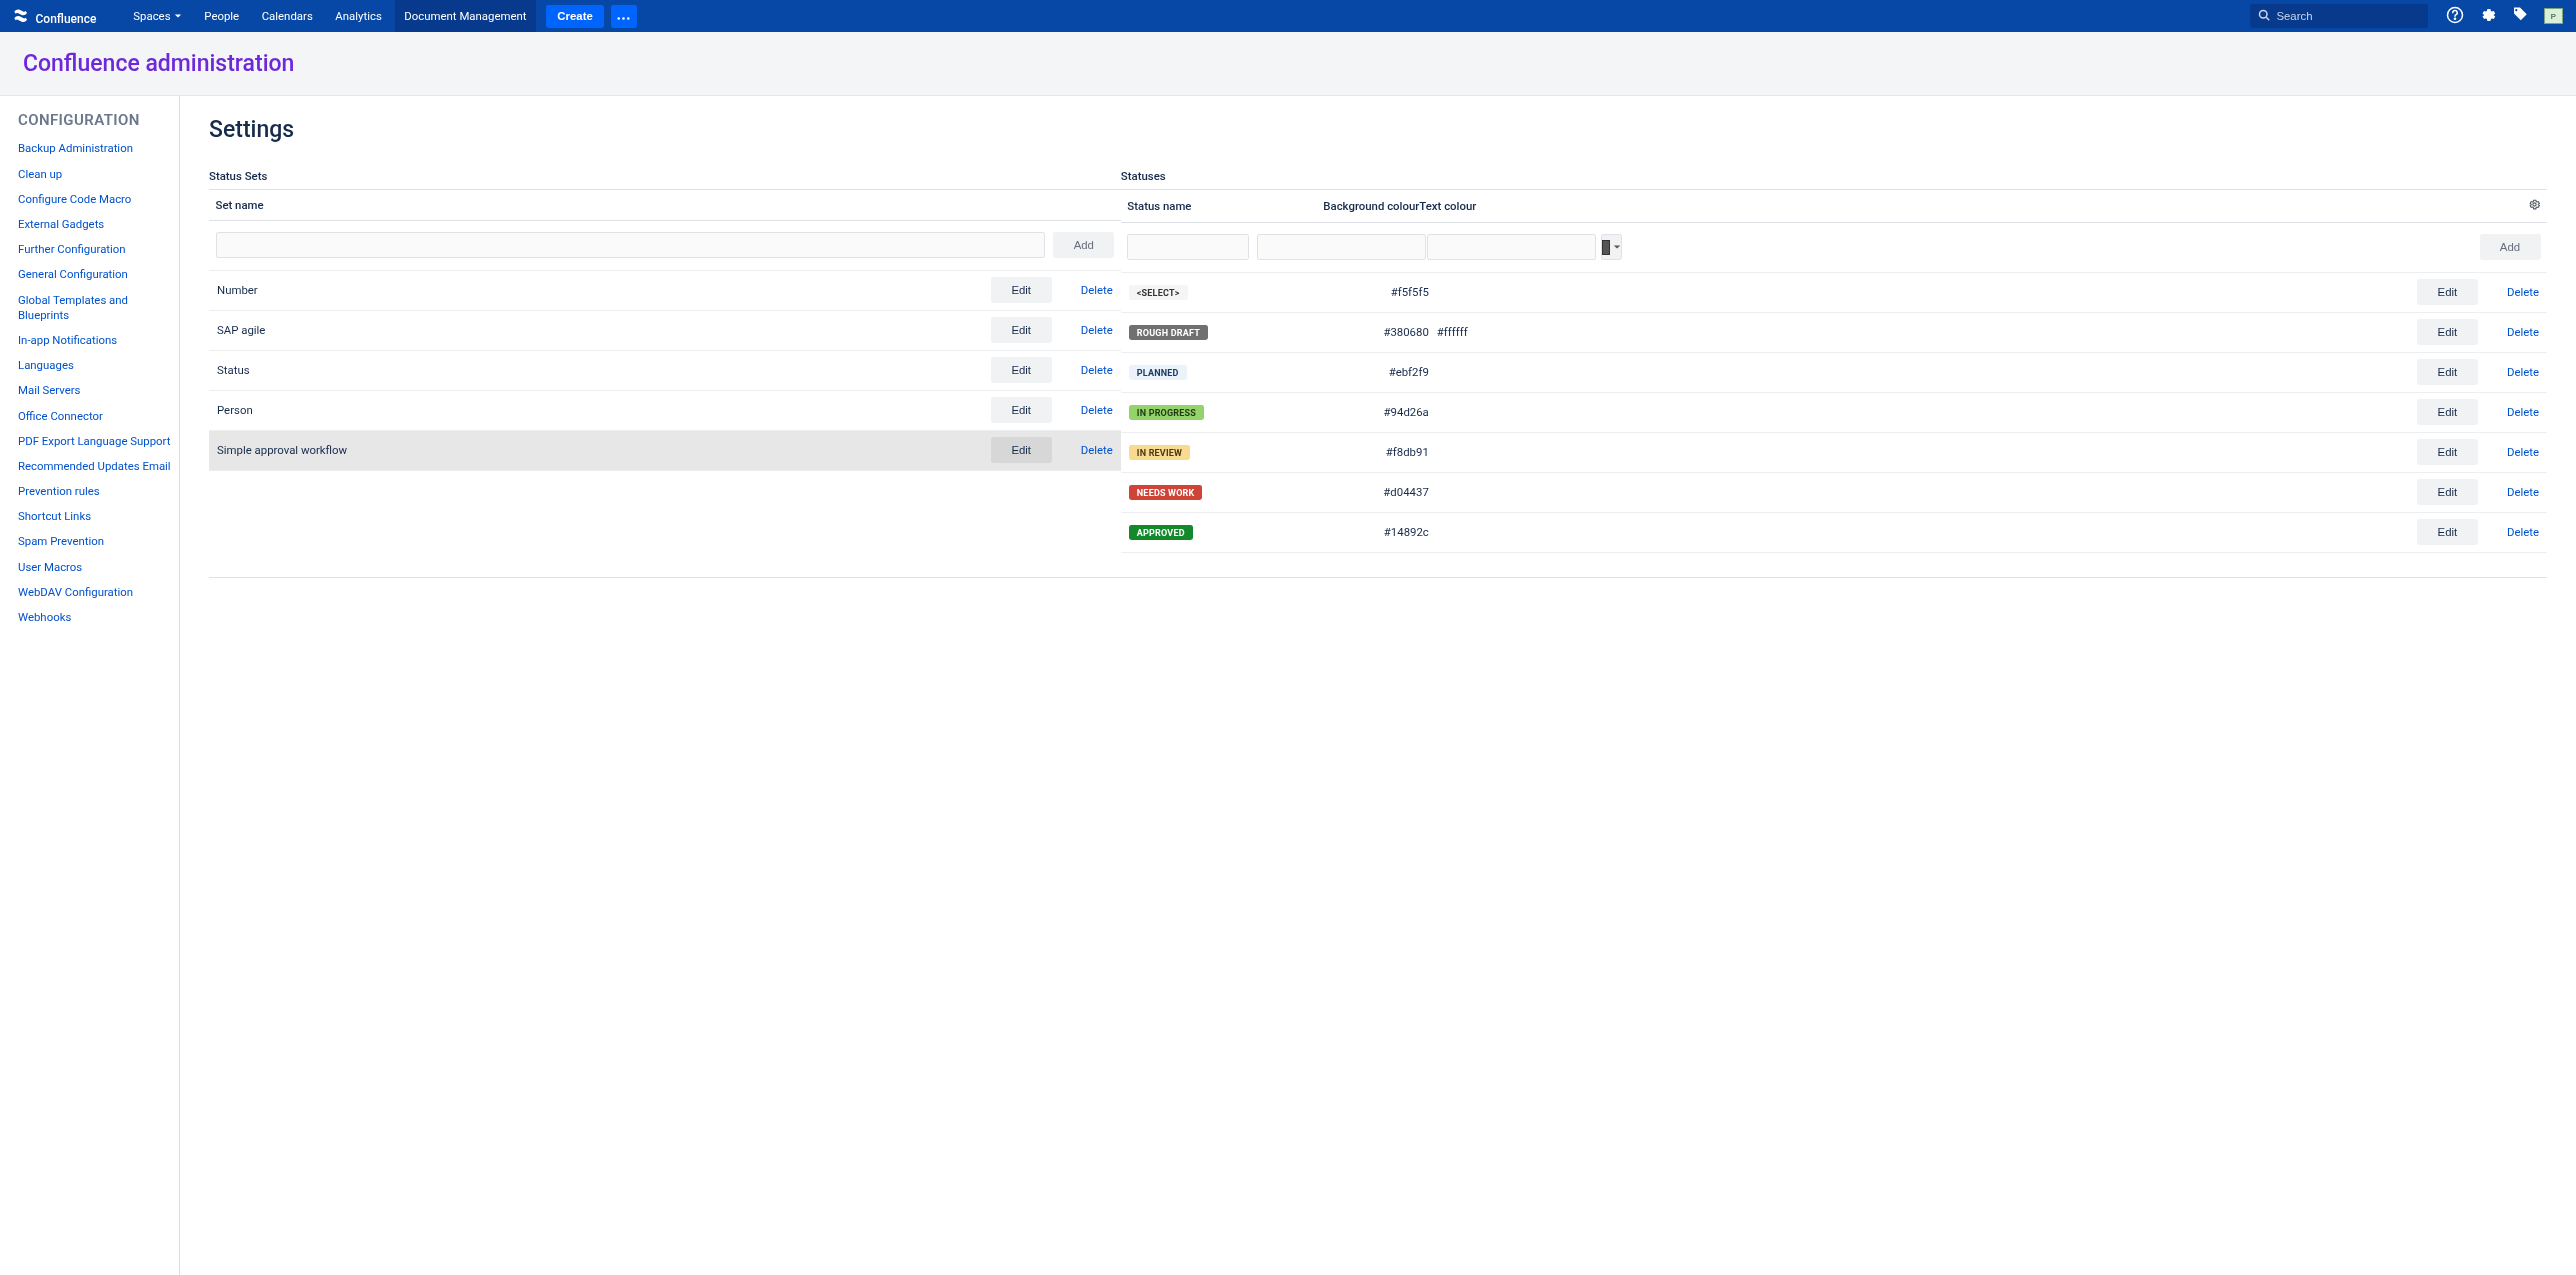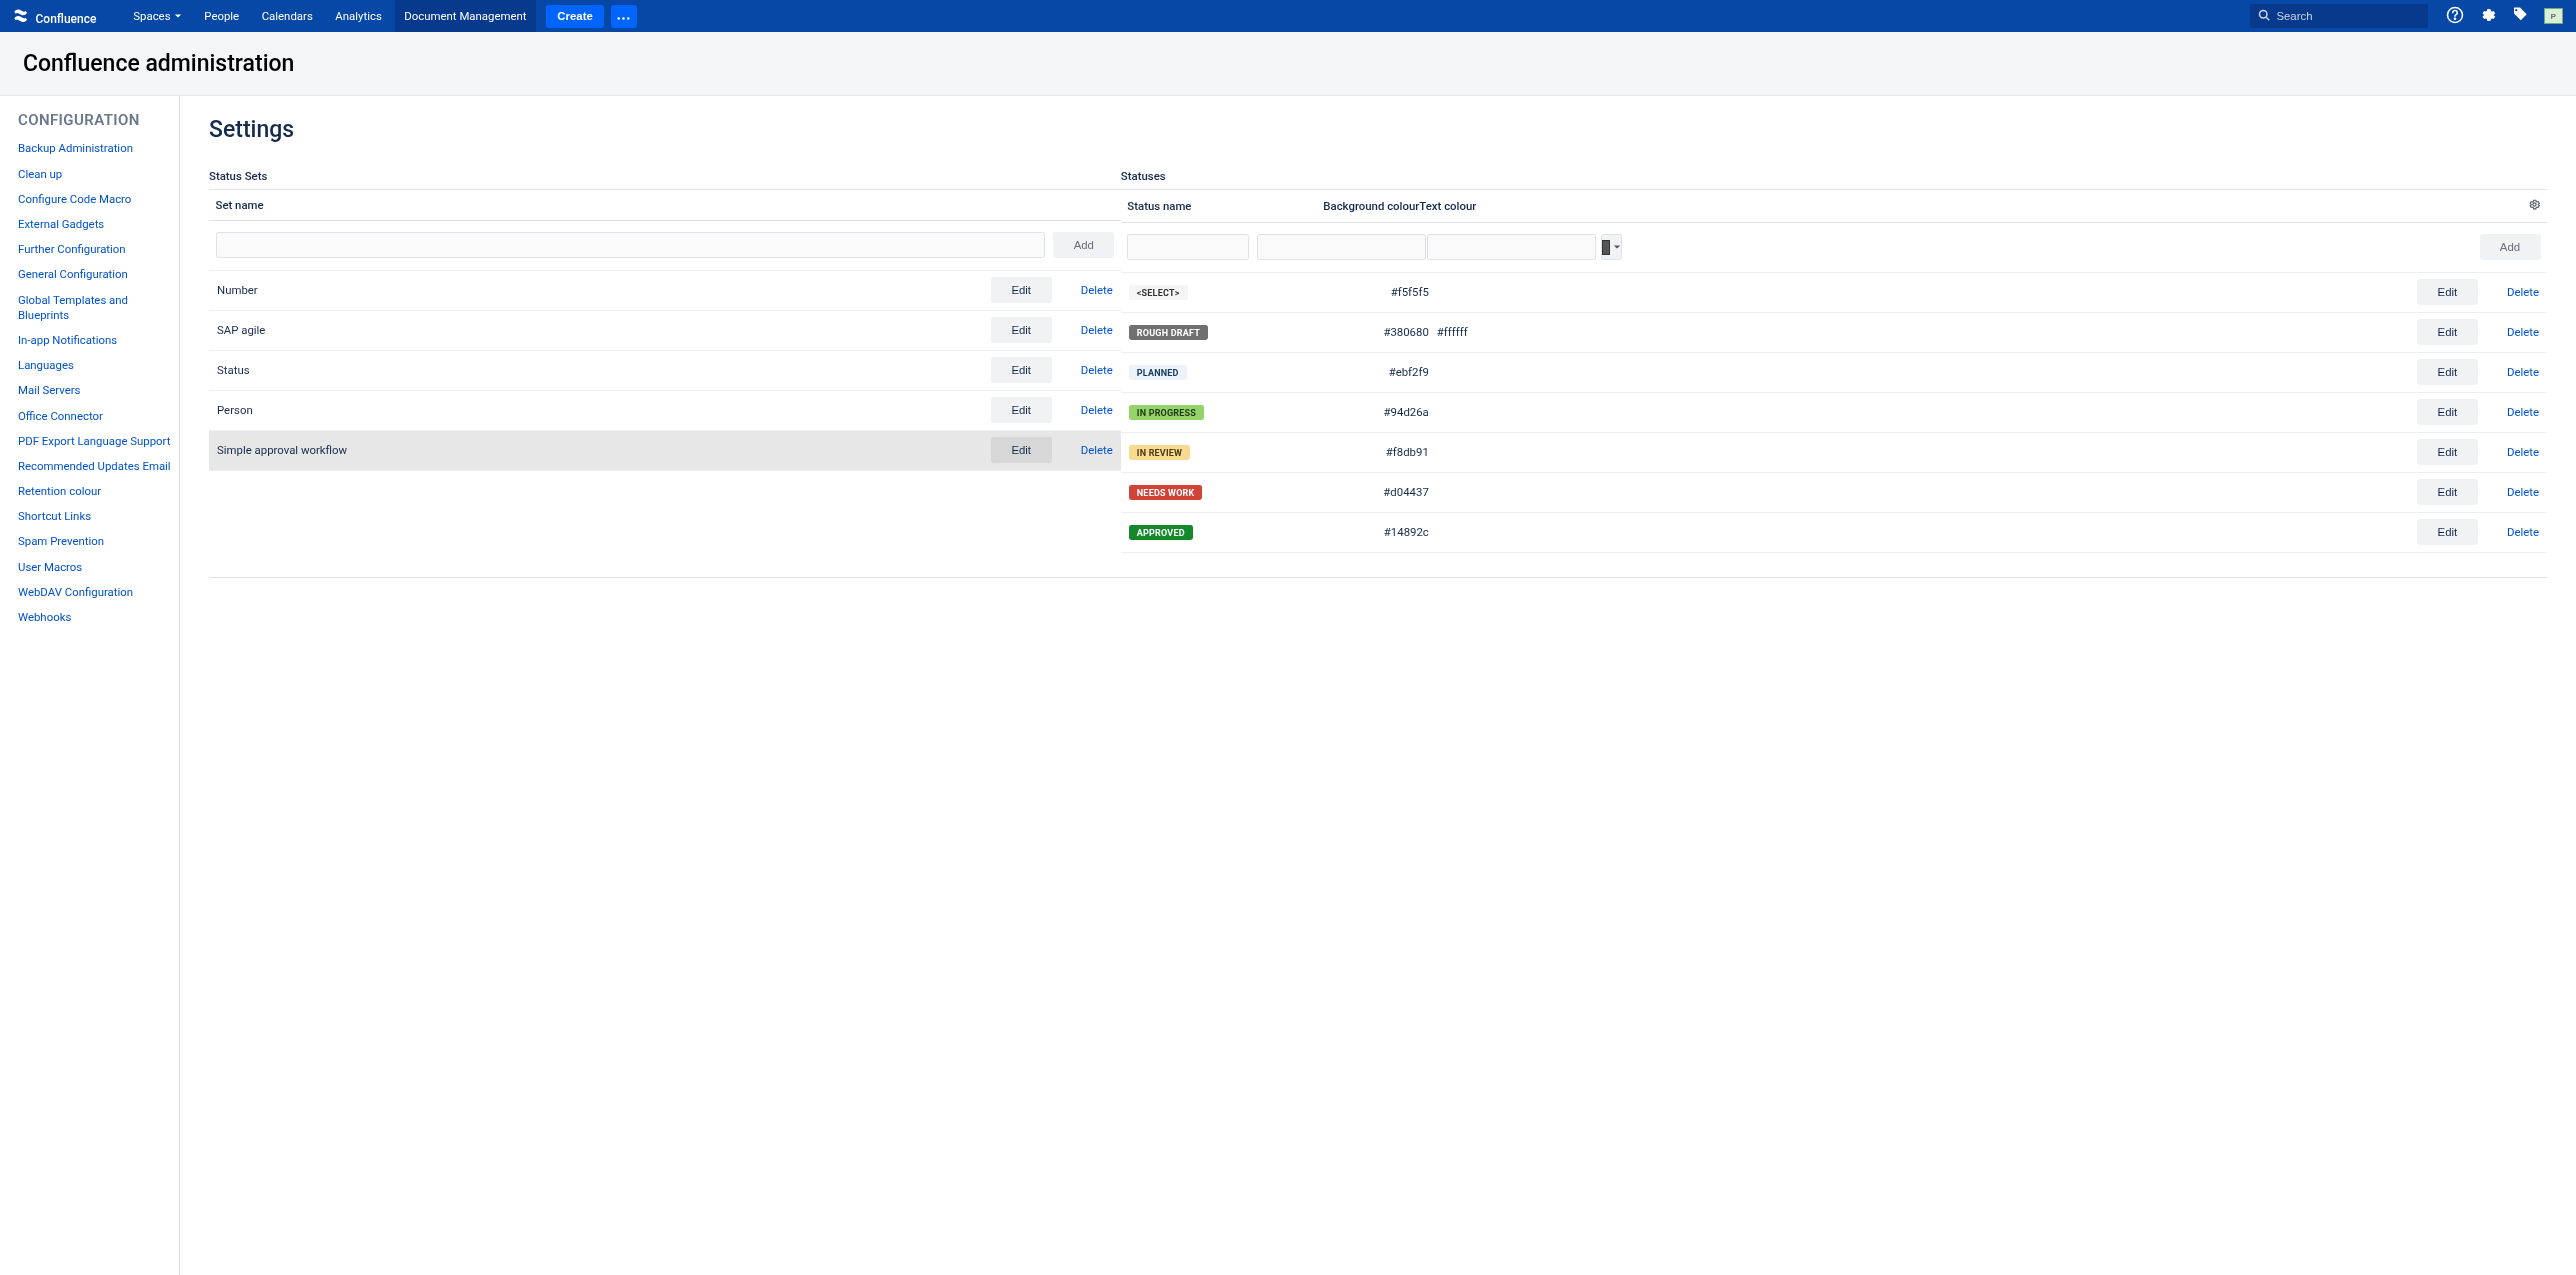--- a/index.html
+++ b/index.html
@@ -95,21 +95,21 @@
     align-items: center;
     justify-content: center;
     font-size: 8px;
     color: #333;
   }
   .page-title-bar {
     background: #f4f5f7;
     padding: 18px 23px;
     border-bottom: 0.8px solid #e8e8e8;
   }
-  .page-title-bar h1 { font-size: 23px; font-weight: 500; color: #000000; }
+  .page-title-bar h1 { font-size: 23px; font-weight: 500; color: #6d28d9; }
   .layout { display: flex; height: calc(100% - 92px); }
   .sidebar {
     width: 180px;
     border-right: 0.8px solid #dedede;
     padding: 14.6px 8px 14.6px 18px;
     overflow-y: auto;
   }
   .sidebar-heading {
     font-size: 15px;
     font-weight: 600;
@@ -317,21 +317,21 @@
         <a class="sidebar-item">External Gadgets</a>
         <a class="sidebar-item">Further Configuration</a>
         <a class="sidebar-item">General Configuration</a>
         <a class="sidebar-item">Global Templates and Blueprints</a>
         <a class="sidebar-item">In-app Notifications</a>
         <a class="sidebar-item">Languages</a>
         <a class="sidebar-item">Mail Servers</a>
         <a class="sidebar-item">Office Connector</a>
         <a class="sidebar-item">PDF Export Language Support</a>
         <a class="sidebar-item">Recommended Updates Email</a>
-        <a class="sidebar-item">Retention colour</a>
+        <a class="sidebar-item">Prevention rules</a>
         <a class="sidebar-item">Shortcut Links</a>
         <a class="sidebar-item">Spam Prevention</a>
         <a class="sidebar-item">User Macros</a>
         <a class="sidebar-item">WebDAV Configuration</a>
         <a class="sidebar-item">Webhooks</a>
       </div>
   </div>
 
   <div class="main">
     <h1>Settings</h1>

